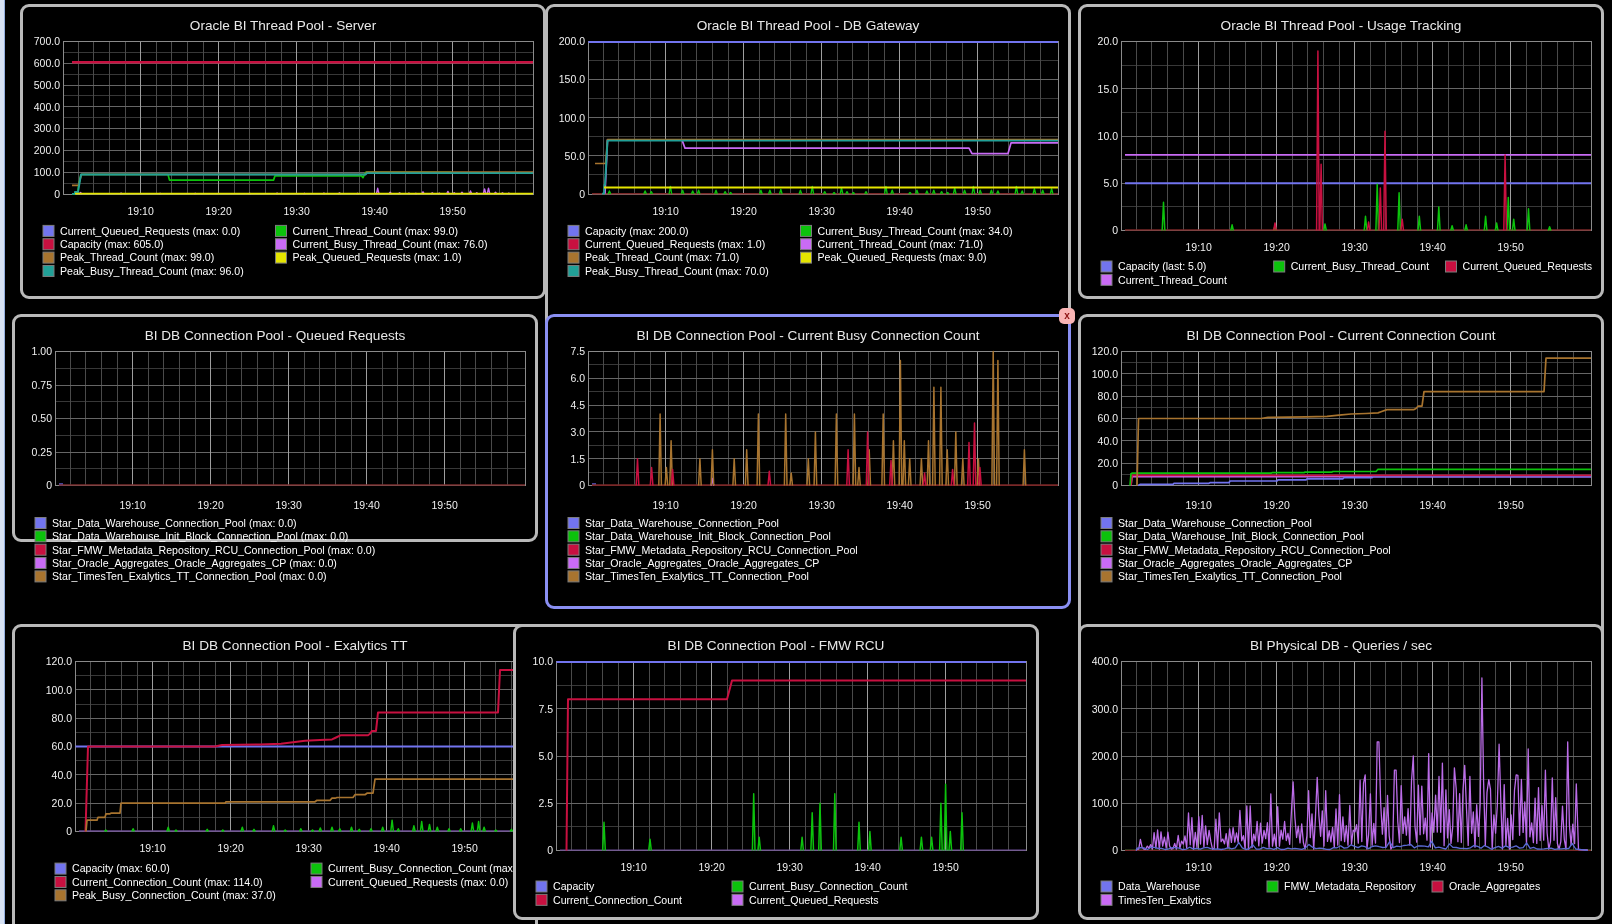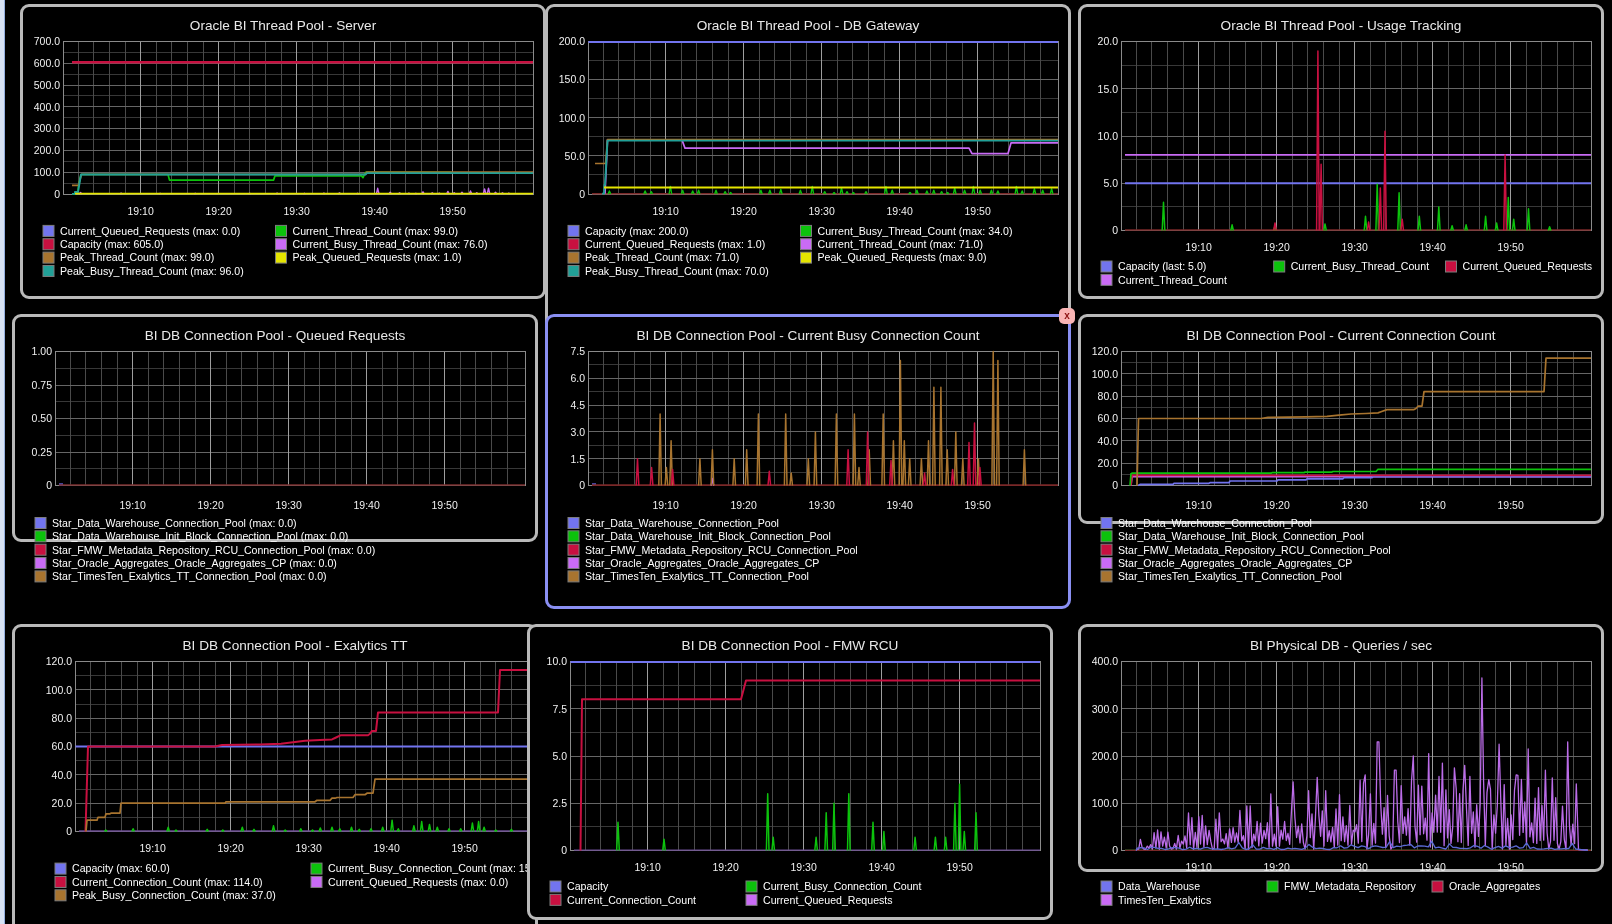--- a/index.html
+++ b/index.html
@@ -379,21 +379,21 @@
       <text x="37.0" y="209.80" font-size="10.6" fill="#ffffff">Star_Data_Warehouse_Connection_Pool</text>
       <rect x="20.0" y="213.85" width="11" height="11" fill="#0cc20c" stroke="#7d7d7d" stroke-width="1"></rect>
       <text x="37.0" y="223.15" font-size="10.6" fill="#ffffff">Star_Data_Warehouse_Init_Block_Connection_Pool</text>
       <rect x="20.0" y="227.20" width="11" height="11" fill="#c81040" stroke="#7d7d7d" stroke-width="1"></rect>
       <text x="37.0" y="236.50" font-size="10.6" fill="#ffffff">Star_FMW_Metadata_Repository_RCU_Connection_Pool</text>
       <rect x="20.0" y="240.55" width="11" height="11" fill="#c96bf5" stroke="#7d7d7d" stroke-width="1"></rect>
       <text x="37.0" y="249.85" font-size="10.6" fill="#ffffff">Star_Oracle_Aggregates_Oracle_Aggregates_CP</text>
       <rect x="20.0" y="253.90" width="11" height="11" fill="#a8742f" stroke="#7d7d7d" stroke-width="1"></rect>
       <text x="37.0" y="263.20" font-size="10.6" fill="#ffffff">Star_TimesTen_Exalytics_TT_Connection_Pool</text>
     </svg><div class="xbtn">x</div></div>
-<div class="p" style="left:1078px;top:314px;height:210px;"><svg width="520" height="289" viewBox="0 0 520 289">
+<div class="p" style="left:1078px;top:314px;height:348px;"><svg width="520" height="289" viewBox="0 0 520 289">
       <g shape-rendering="crispEdges" stroke-width="1">
         <line x1="40.5" y1="157.33" x2="510.0" y2="157.33" stroke="#383838"></line>
         <line x1="40.5" y1="135.00" x2="510.0" y2="135.00" stroke="#383838"></line>
         <line x1="40.5" y1="112.67" x2="510.0" y2="112.67" stroke="#383838"></line>
         <line x1="40.5" y1="90.33" x2="510.0" y2="90.33" stroke="#383838"></line>
         <line x1="40.5" y1="68.00" x2="510.0" y2="68.00" stroke="#383838"></line>
         <line x1="40.5" y1="45.67" x2="510.0" y2="45.67" stroke="#383838"></line>
         <line x1="55.2" y1="34.5" x2="55.2" y2="168.50" stroke="#4a4a4a"></line>
         <line x1="70.8" y1="34.5" x2="70.8" y2="168.50" stroke="#4a4a4a"></line>
         <line x1="86.4" y1="34.5" x2="86.4" y2="168.50" stroke="#4a4a4a"></line>
@@ -535,21 +535,21 @@
       <text x="37.0" y="245.40" font-size="10.6" fill="#ffffff">Capacity (max: 60.0)</text>
       <rect x="20.0" y="249.45" width="11" height="11" fill="#c81040" stroke="#7d7d7d" stroke-width="1"></rect>
       <text x="37.0" y="258.75" font-size="10.6" fill="#ffffff">Current_Connection_Count (max: 114.0)</text>
       <rect x="20.0" y="262.80" width="11" height="11" fill="#a8742f" stroke="#7d7d7d" stroke-width="1"></rect>
       <text x="37.0" y="272.10" font-size="10.6" fill="#ffffff">Peak_Busy_Connection_Count (max: 37.0)</text>
       <rect x="276.0" y="236.10" width="11" height="11" fill="#0cc20c" stroke="#7d7d7d" stroke-width="1"></rect>
       <text x="293.0" y="245.40" font-size="10.6" fill="#ffffff">Current_Busy_Connection_Count (max: 15.0)</text>
       <rect x="276.0" y="249.45" width="11" height="11" fill="#c96bf5" stroke="#7d7d7d" stroke-width="1"></rect>
       <text x="293.0" y="258.75" font-size="10.6" fill="#ffffff">Current_Queued_Requests (max: 0.0)</text>
     </svg></div>
-<div class="p" style="left:527px;top:624px;height:296px;"><svg width="520" height="290" viewBox="0 0 520 290">
+<div class="p" style="left:513px;top:624px;height:296px;"><svg width="520" height="290" viewBox="0 0 520 290">
       <g shape-rendering="crispEdges" stroke-width="1">
         <line x1="40.5" y1="199.88" x2="510.0" y2="199.88" stroke="#383838"></line>
         <line x1="40.5" y1="152.62" x2="510.0" y2="152.62" stroke="#383838"></line>
         <line x1="40.5" y1="105.38" x2="510.0" y2="105.38" stroke="#383838"></line>
         <line x1="40.5" y1="58.12" x2="510.0" y2="58.12" stroke="#383838"></line>
         <line x1="55.2" y1="34.5" x2="55.2" y2="223.50" stroke="#4a4a4a"></line>
         <line x1="70.8" y1="34.5" x2="70.8" y2="223.50" stroke="#4a4a4a"></line>
         <line x1="86.4" y1="34.5" x2="86.4" y2="223.50" stroke="#4a4a4a"></line>
         <line x1="102.0" y1="34.5" x2="102.0" y2="223.50" stroke="#4a4a4a"></line>
         <line x1="133.2" y1="34.5" x2="133.2" y2="223.50" stroke="#4a4a4a"></line>
@@ -604,21 +604,21 @@
       <text x="429.6" y="244.0" text-anchor="middle" font-size="10.5" fill="#f0f0f0">19:50</text>
       <rect x="20.0" y="254.00" width="11" height="11" fill="#7274ef" stroke="#7d7d7d" stroke-width="1"></rect>
       <text x="37.0" y="263.30" font-size="10.6" fill="#ffffff">Capacity</text>
       <rect x="20.0" y="267.35" width="11" height="11" fill="#c81040" stroke="#7d7d7d" stroke-width="1"></rect>
       <text x="37.0" y="276.65" font-size="10.6" fill="#ffffff">Current_Connection_Count</text>
       <rect x="216.0" y="254.00" width="11" height="11" fill="#0cc20c" stroke="#7d7d7d" stroke-width="1"></rect>
       <text x="233.0" y="263.30" font-size="10.6" fill="#ffffff">Current_Busy_Connection_Count</text>
       <rect x="216.0" y="267.35" width="11" height="11" fill="#c96bf5" stroke="#7d7d7d" stroke-width="1"></rect>
       <text x="233.0" y="276.65" font-size="10.6" fill="#ffffff">Current_Queued_Requests</text>
     </svg></div>
-<div class="p" style="left:1078px;top:624px;height:248px;"><svg width="520" height="290" viewBox="0 0 520 290">
+<div class="p" style="left:1078px;top:624px;height:296px;"><svg width="520" height="290" viewBox="0 0 520 290">
       <g shape-rendering="crispEdges" stroke-width="1">
         <line x1="40.5" y1="199.88" x2="510.0" y2="199.88" stroke="#383838"></line>
         <line x1="40.5" y1="152.62" x2="510.0" y2="152.62" stroke="#383838"></line>
         <line x1="40.5" y1="105.38" x2="510.0" y2="105.38" stroke="#383838"></line>
         <line x1="40.5" y1="58.12" x2="510.0" y2="58.12" stroke="#383838"></line>
         <line x1="55.2" y1="34.5" x2="55.2" y2="223.50" stroke="#4a4a4a"></line>
         <line x1="70.8" y1="34.5" x2="70.8" y2="223.50" stroke="#4a4a4a"></line>
         <line x1="86.4" y1="34.5" x2="86.4" y2="223.50" stroke="#4a4a4a"></line>
         <line x1="102.0" y1="34.5" x2="102.0" y2="223.50" stroke="#4a4a4a"></line>
         <line x1="133.2" y1="34.5" x2="133.2" y2="223.50" stroke="#4a4a4a"></line>

